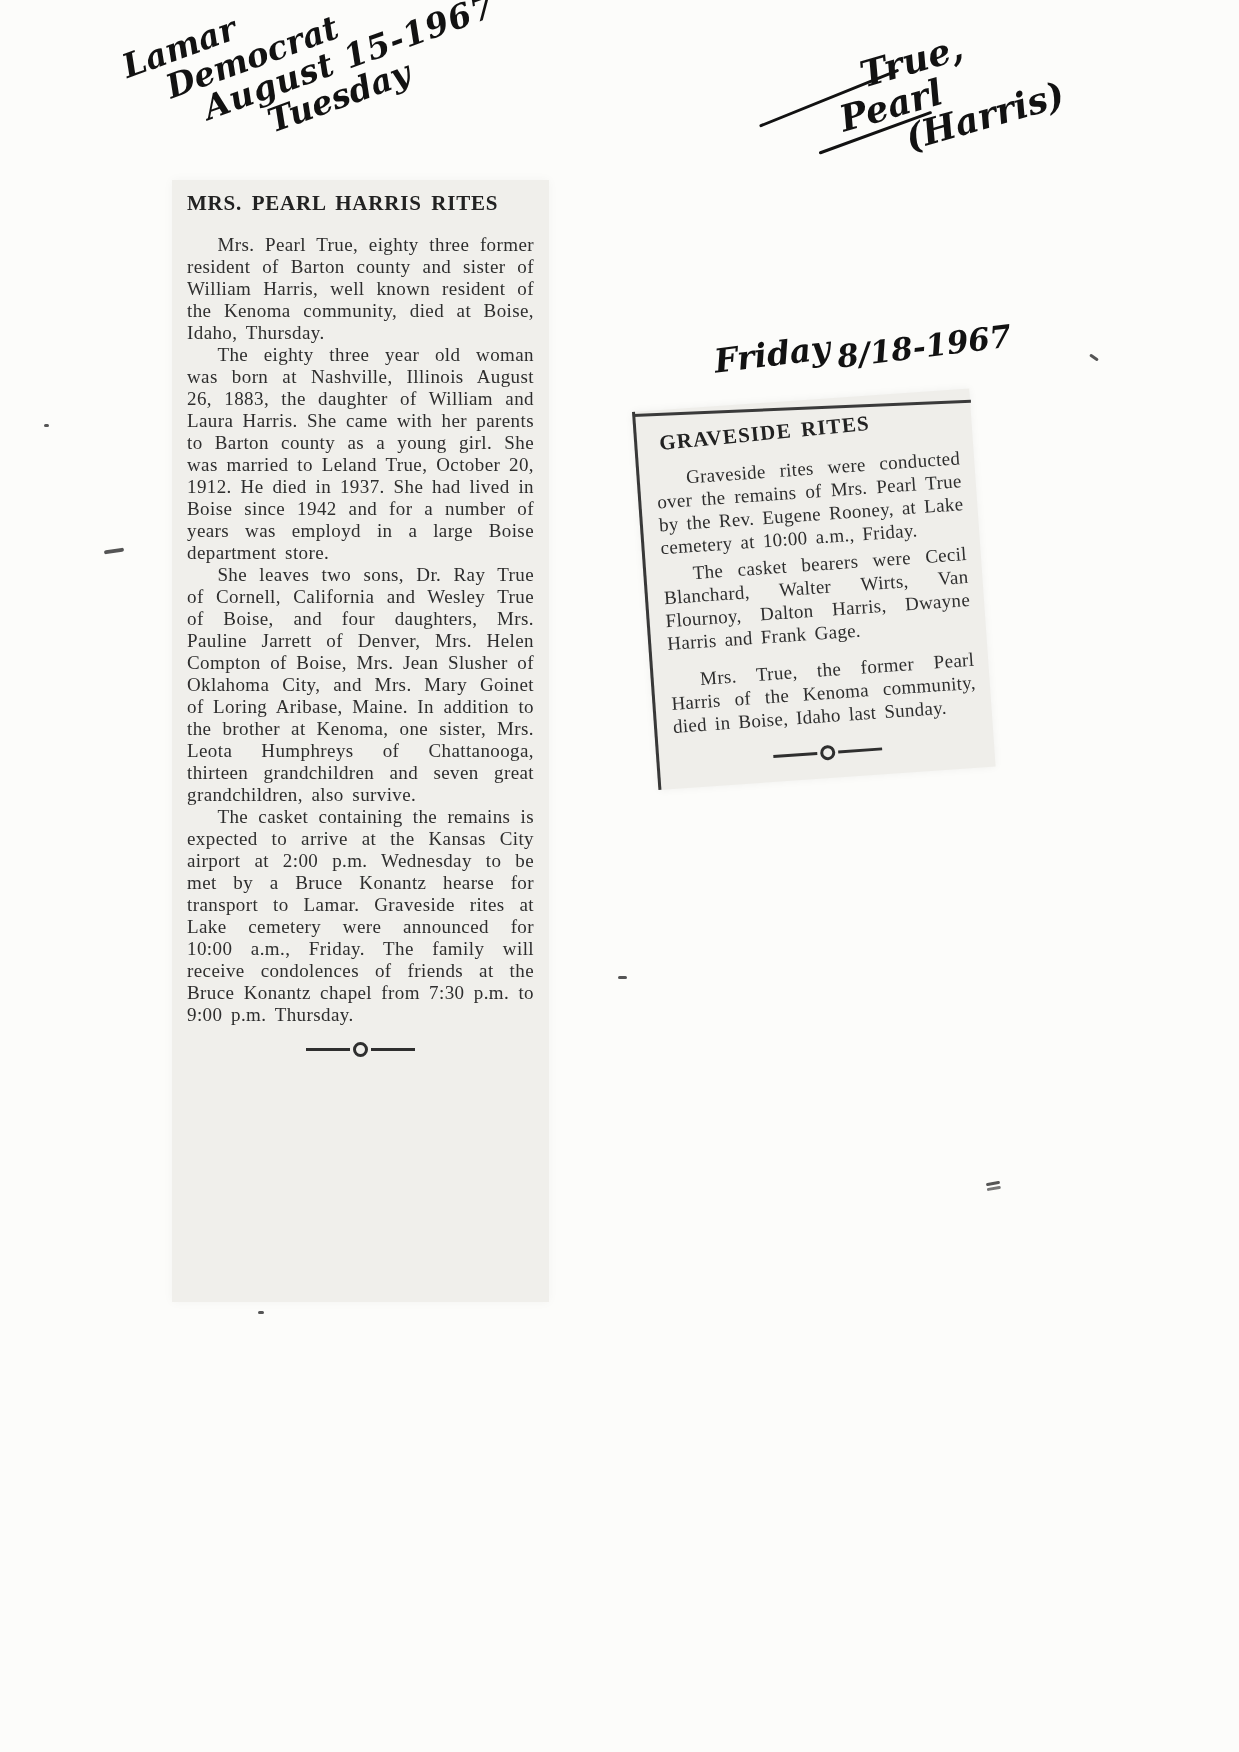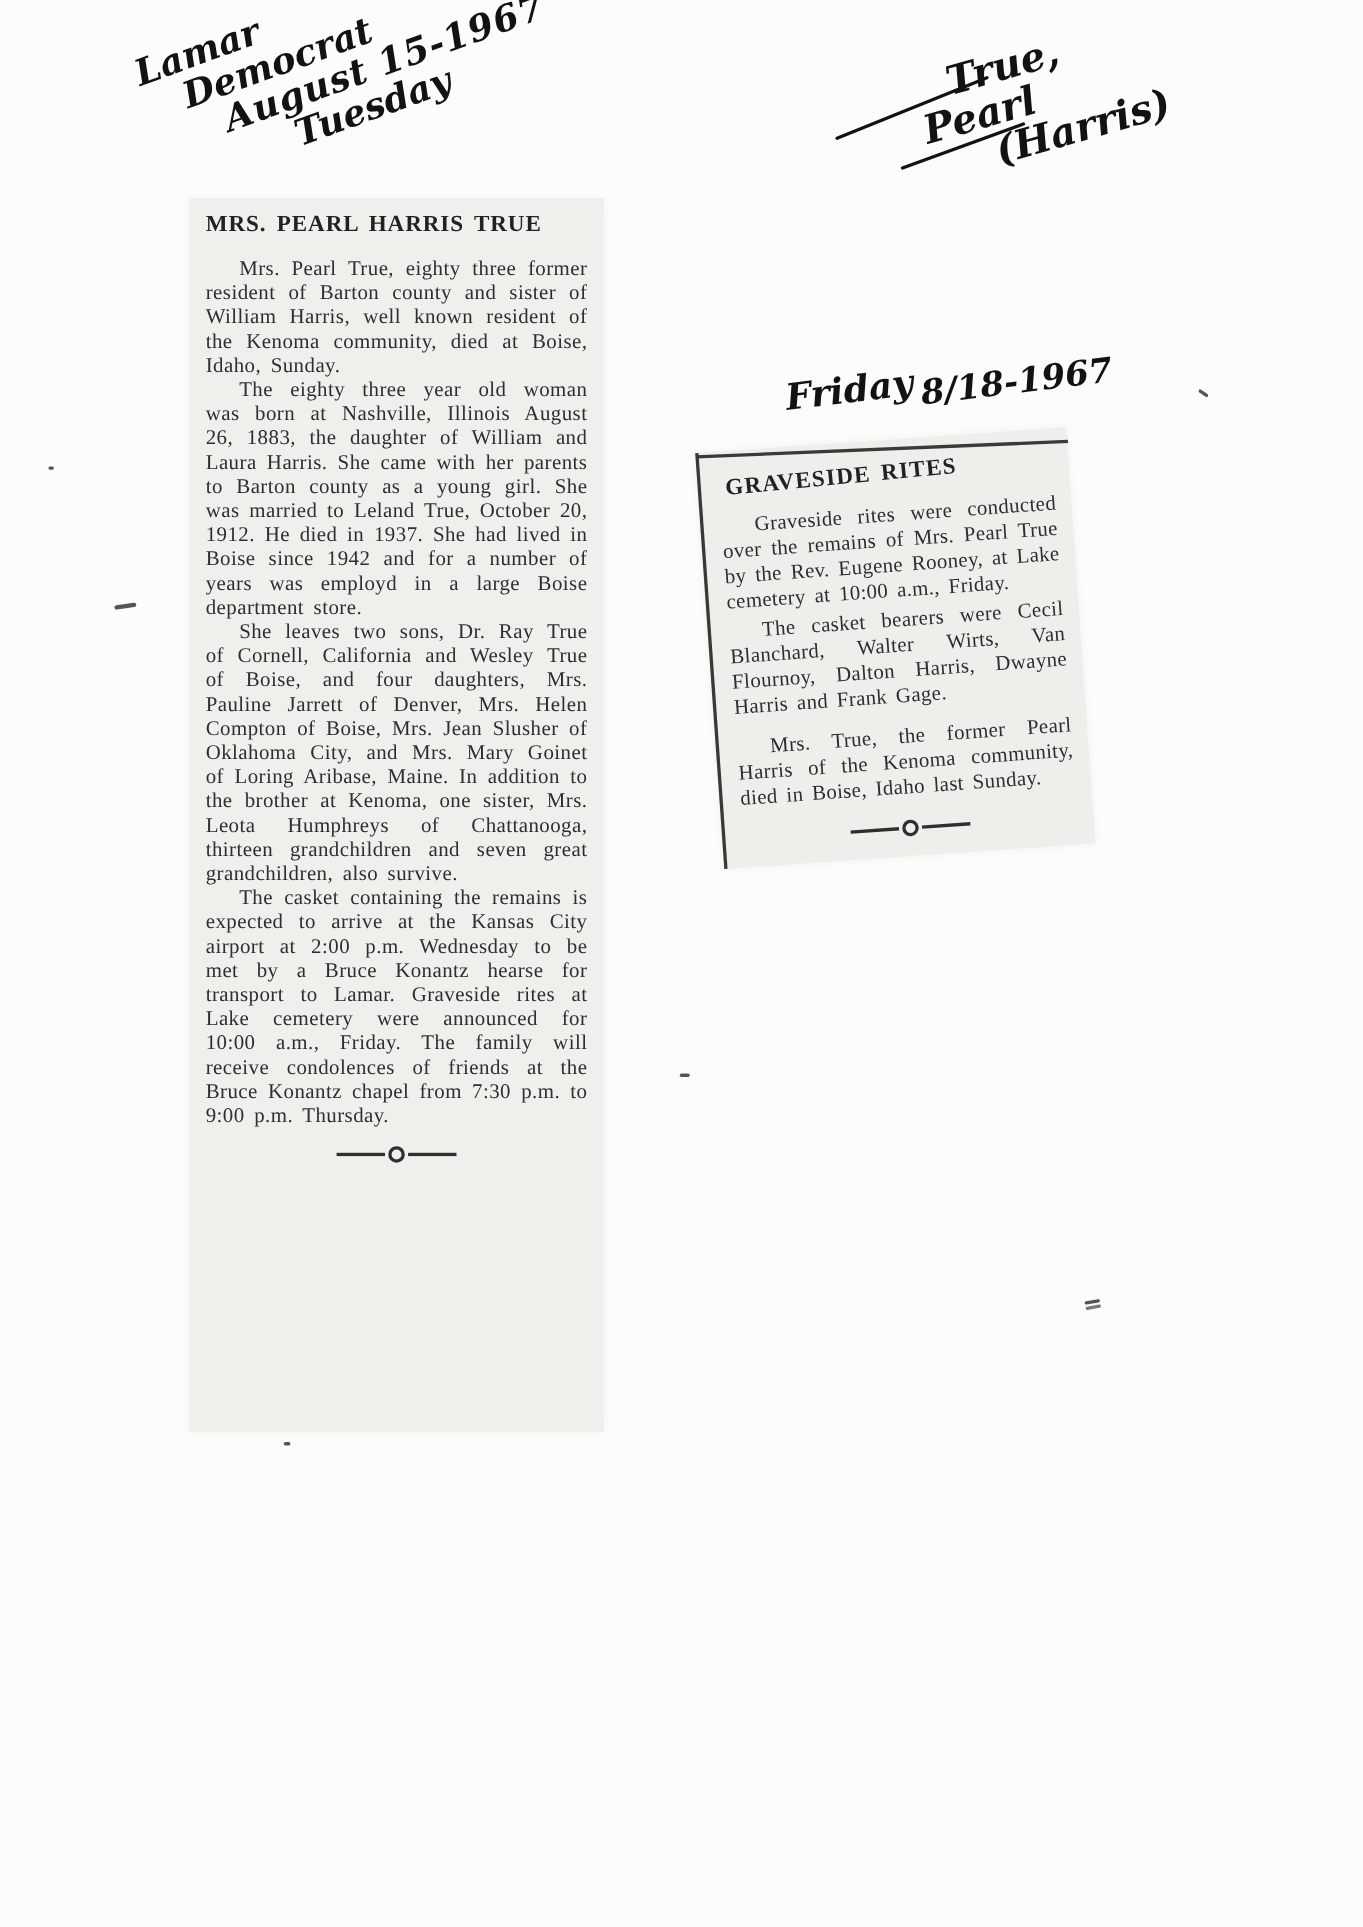--- a/index.html
+++ b/index.html
@@ -165,22 +165,22 @@
     <div class="hl hl0">True,</div>
     <div class="hl hl1">Pearl</div>
     <div class="hl hl2">(Harris)</div>
   </div>
 
   <div class="hand hand-date">
     <span>Friday</span><span class="date-part">8/18-1967</span>
   </div>
 
   <article class="clip clip-left">
-    <h2>MRS. PEARL HARRIS TRUE</h2>
-    <p>Mrs. Pearl True, eighty three former resident of Barton county and sister of William Harris, well known resident of the Kenoma community, died at Boise, Idaho, Sunday.</p>
+    <h2>MRS. PEARL HARRIS RITES</h2>
+    <p>Mrs. Pearl True, eighty three former resident of Barton county and sister of William Harris, well known resident of the Kenoma community, died at Boise, Idaho, Thursday.</p>
     <p>The eighty three year old woman was born at Nashville, Illinois August 26, 1883, the daughter of William and Laura Harris. She came with her parents to Barton county as a young girl. She was married to Leland True, October 20, 1912. He died in 1937. She had lived in Boise since 1942 and for a number of years was employd in a large Boise department store.</p>
     <p>She leaves two sons, Dr. Ray True of Cornell, California and Wesley True of Boise, and four daughters, Mrs. Pauline Jarrett of Denver, Mrs. Helen Compton of Boise, Mrs. Jean Slusher of Oklahoma City, and Mrs. Mary Goinet of Loring Aribase, Maine. In addition to the brother at Kenoma, one sister, Mrs. Leota Humphreys of Chattanooga, thirteen grandchildren and seven great grandchildren, also survive.</p>
     <p>The casket containing the remains is expected to arrive at the Kansas City airport at 2:00 p.m. Wednesday to be met by a Bruce Konantz hearse for transport to Lamar. Graveside rites at Lake cemetery were announced for 10:00 a.m., Friday. The family will receive condolences of friends at the Bruce Konantz chapel from 7:30 p.m. to 9:00 p.m. Thursday.</p>
     <div class="ornament">
       <span class="o-ring"></span>
     </div>
   </article>
 
   <article class="clip clip-right">
     <div class="torn-edge"></div>

